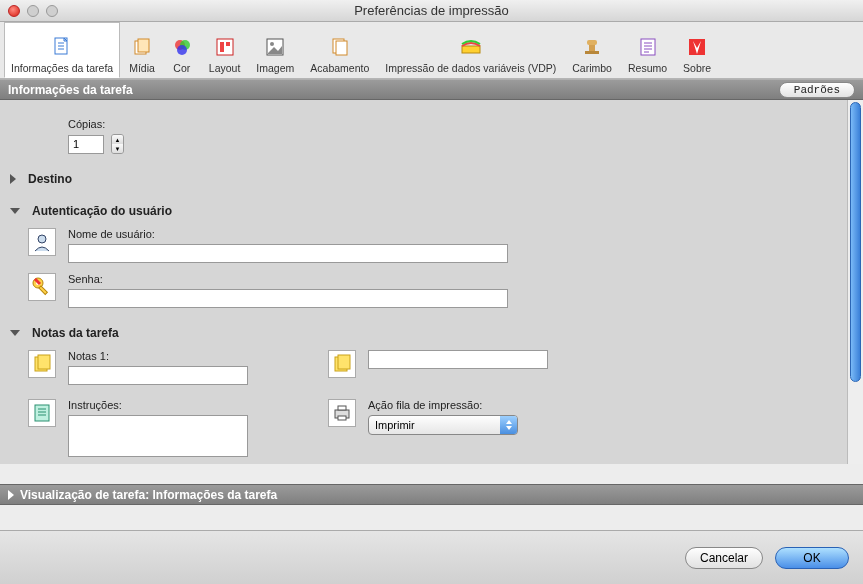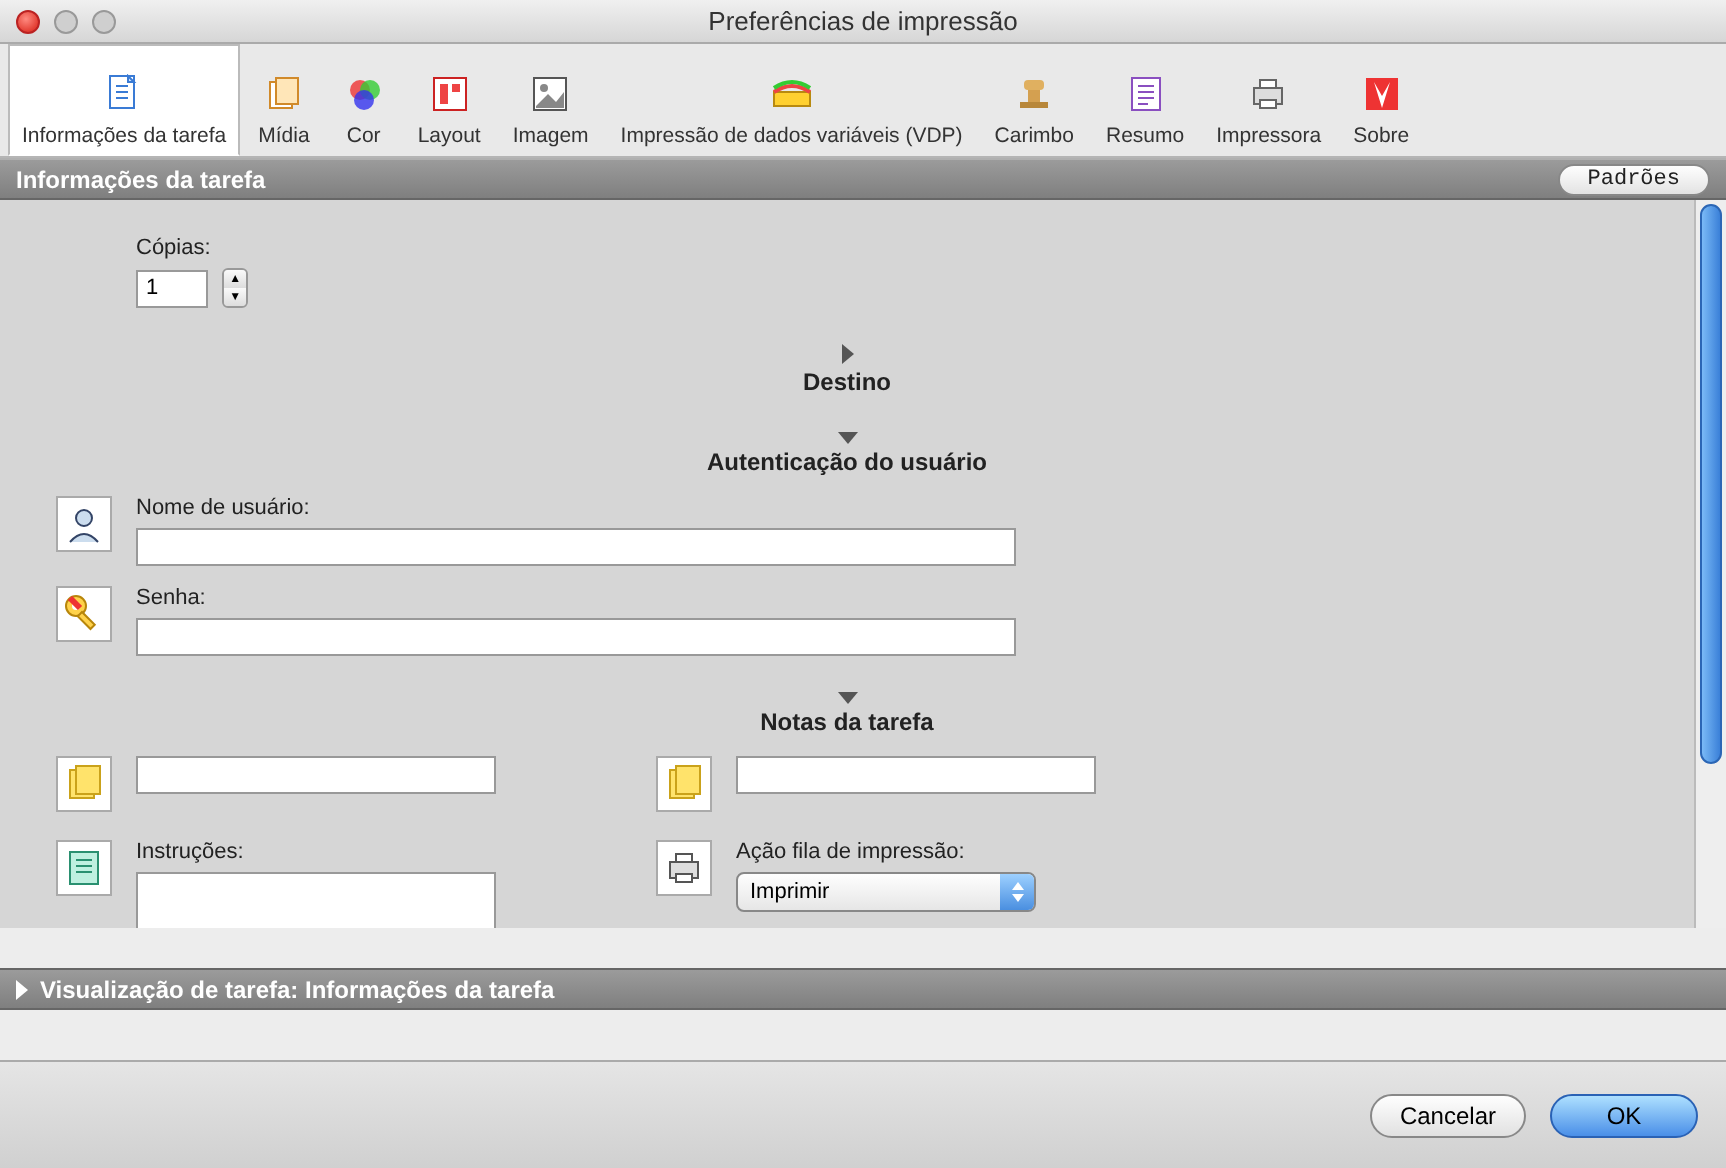--- a/index.html
+++ b/index.html
@@ -148,26 +148,25 @@
     width: 11px; height: 9px;
     background: linear-gradient(#fafafa,#ddd);
     border: none;
     font-size: 6px; line-height: 6px;
     padding: 0;
     cursor: pointer;
   }
   .group-head {
     display: flex;
     align-items: center;
-    gap: 2px;
+    gap: 12px;
     margin-top: 18px;
     font-weight: bold;
     font-size: 12px;
     color: #222;
-    flex-direction: column;
   }
   .disclosure {
     width: 0; height: 0;
     display: inline-block;
   }
   .disclosure.right {
     border-top: 5px solid transparent;
     border-bottom: 5px solid transparent;
     border-left: 6px solid #555;
   }
@@ -356,20 +355,29 @@
       <svg width="18" height="18">
           <rect x="1" y="1" width="16" height="16" fill="#fff" stroke="#555"></rect>
           <circle cx="6" cy="6" r="2" fill="#888"></circle>
           <path d="M2 15 L8 9 L12 13 L16 8 L16 16 L2 16 Z" fill="#888"></path>
         </svg>
     </div>
     <span>Imagem</span>
   </div>
   <div class="tb-item">
     <div class="tb-icon">
+      <svg width="20" height="20">
+          <rect x="3" y="2" width="11" height="14" fill="#fff" stroke="#d18a2a"></rect>
+          <rect x="6" y="4" width="11" height="14" fill="#fff" stroke="#d18a2a"></rect>
+        </svg>
+    </div>
+    <span>Acabamento</span>
+  </div>
+  <div class="tb-item">
+    <div class="tb-icon">
       <svg width="22" height="16">
           <rect x="2" y="7" width="18" height="7" fill="#ffd030" stroke="#b88a10"></rect>
           <path d="M2 7 Q11 1 20 7" fill="none" stroke="#e44" stroke-width="2"></path>
           <path d="M2 5 Q11 -1 20 5" fill="none" stroke="#3c3" stroke-width="2"></path>
         </svg>
     </div>
     <span>Impressão de dados variáveis (VDP)</span>
   </div>
   <div class="tb-item">
     <div class="tb-icon">
@@ -385,30 +393,20 @@
     <div class="tb-icon">
       <svg width="18" height="20">
           <rect x="2" y="2" width="14" height="16" fill="#fff" stroke="#8a4fc0"></rect>
           <line x1="5" y1="6" x2="13" y2="6" stroke="#8a4fc0"></line>
           <line x1="5" y1="9" x2="13" y2="9" stroke="#8a4fc0"></line>
           <line x1="5" y1="12" x2="13" y2="12" stroke="#8a4fc0"></line>
           <line x1="5" y1="15" x2="10" y2="15" stroke="#8a4fc0"></line>
         </svg>
     </div>
     <span>Resumo</span>
-  </div>
-  <div class="tb-item">
-    <div class="tb-icon">
-      <svg width="20" height="18">
-          <rect x="3" y="6" width="14" height="8" fill="#ddd" stroke="#666"></rect>
-          <rect x="6" y="2" width="8" height="4" fill="#fff" stroke="#666"></rect>
-          <rect x="6" y="12" width="8" height="4" fill="#fff" stroke="#666"></rect>
-        </svg>
-    </div>
-    <span>Impressora</span>
   </div>
   <div class="tb-item">
     <div class="tb-icon">
       <svg width="18" height="18">
           <rect x="1" y="1" width="16" height="16" fill="#e33"></rect>
           <path d="M5 3 L9 10 L13 3 L9 16 Z" fill="#fff"></path>
         </svg>
     </div>
     <span>Sobre</span>
   </div>
@@ -475,20 +473,21 @@
 
     <div class="two-col">
       <div class="col-item">
         <div class="icon-box">
           <svg width="20" height="20">
               <rect x="3" y="3" width="12" height="14" fill="#ffe36b" stroke="#caa21a"></rect>
               <rect x="6" y="1" width="12" height="14" fill="#ffe36b" stroke="#caa21a"></rect>
             </svg>
         </div>
         <div class="field-col">
+          <span class="field-label">Notas 1:</span>
           <input class="text-input med" value="" style="">
         </div>
       </div>
       <div class="col-item">
         <div class="icon-box">
           <svg width="20" height="20">
               <rect x="3" y="3" width="12" height="14" fill="#ffe36b" stroke="#caa21a"></rect>
               <rect x="6" y="1" width="12" height="14" fill="#ffe36b" stroke="#caa21a"></rect>
             </svg>
         </div>

